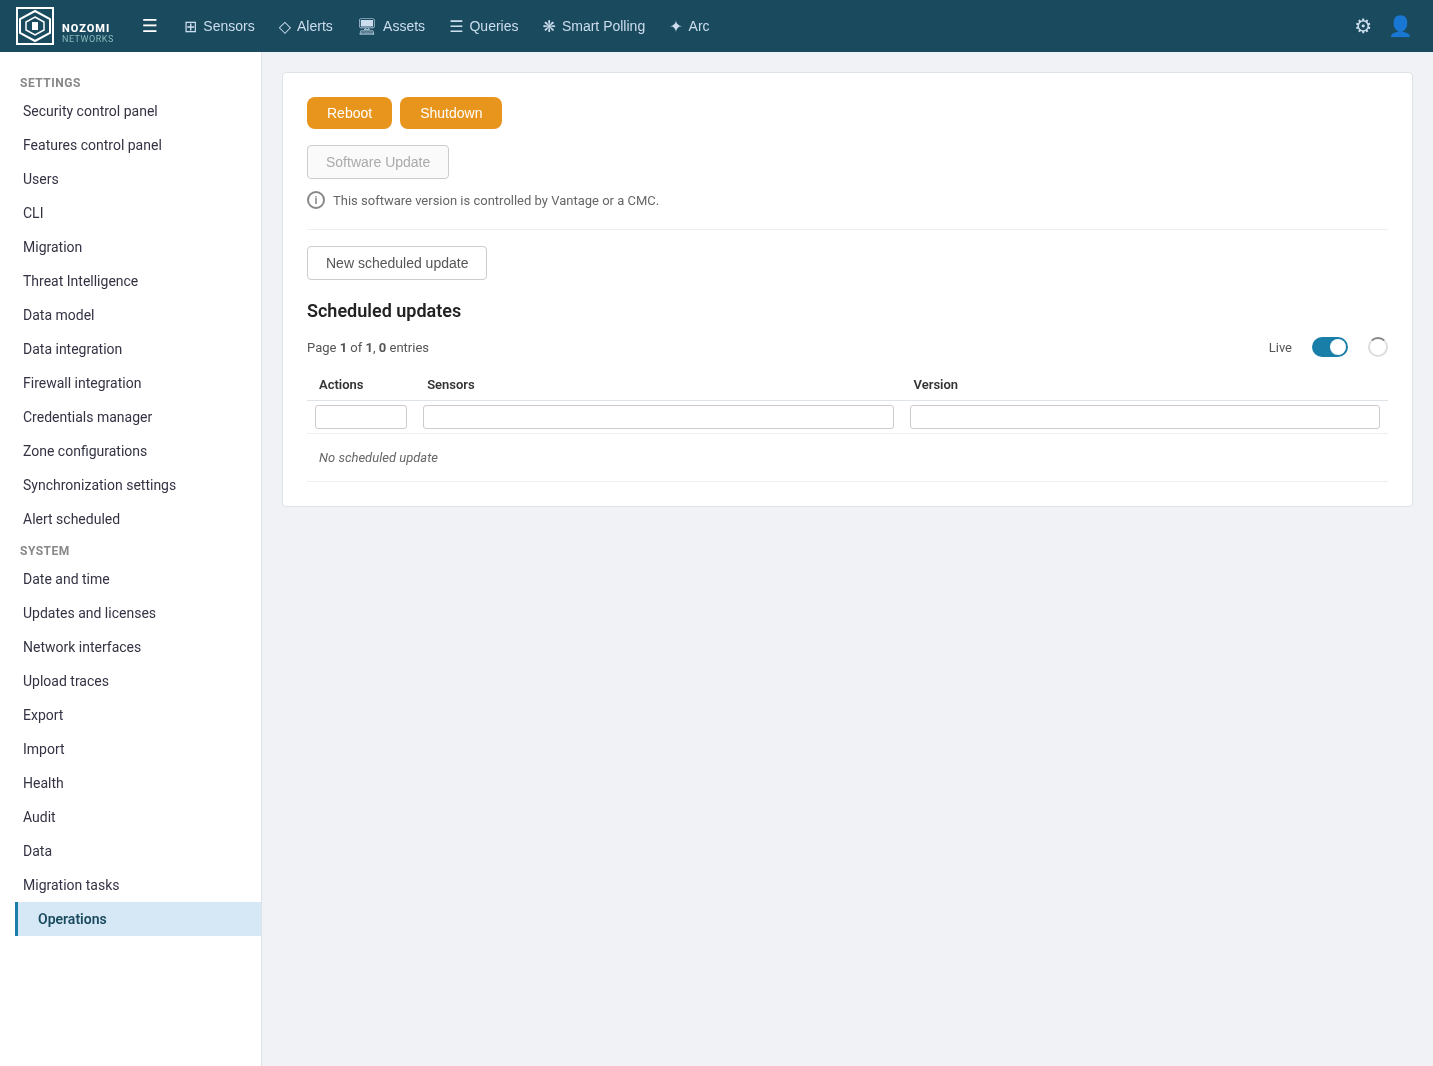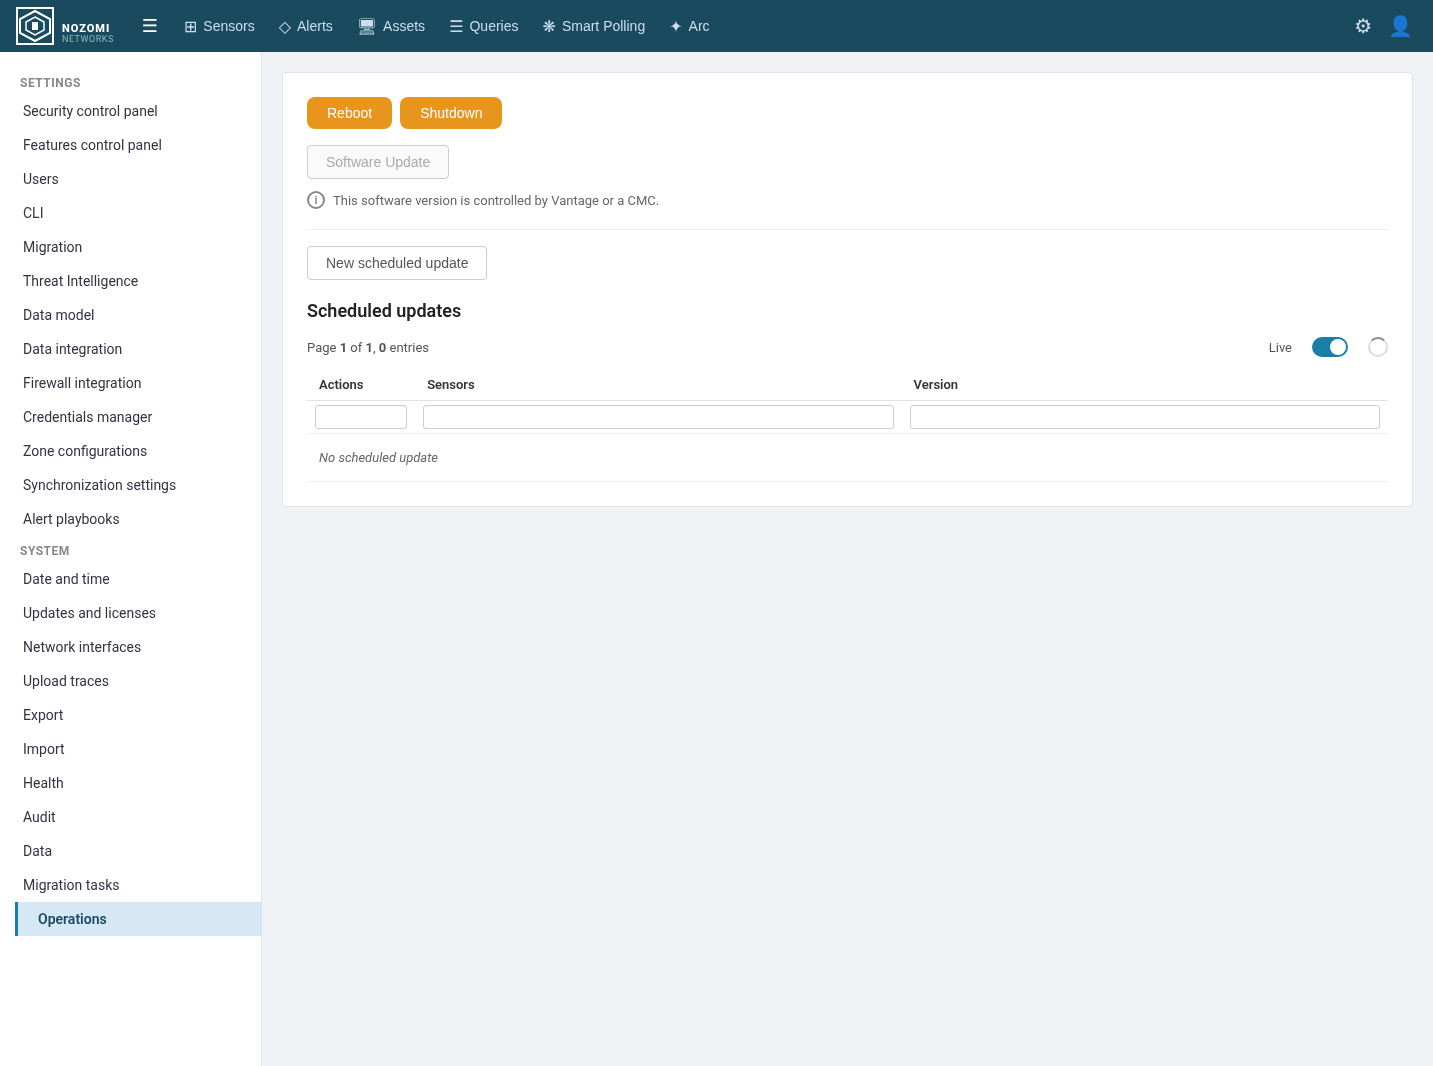--- a/index.html
+++ b/index.html
@@ -287,21 +287,21 @@
         <div class="sidebar-item">Users</div>
         <div class="sidebar-item">CLI</div>
         <div class="sidebar-item">Migration</div>
         <div class="sidebar-item">Threat Intelligence</div>
         <div class="sidebar-item">Data model</div>
         <div class="sidebar-item">Data integration</div>
         <div class="sidebar-item">Firewall integration</div>
         <div class="sidebar-item">Credentials manager</div>
         <div class="sidebar-item">Zone configurations</div>
         <div class="sidebar-item">Synchronization settings</div>
-        <div class="sidebar-item">Alert playbooks</div>
+        <div class="sidebar-item">Alert scheduled</div>
         <div class="sidebar-section-title">System</div>
         <div class="sidebar-item">Date and time</div>
         <div class="sidebar-item">Updates and licenses</div>
         <div class="sidebar-item">Network interfaces</div>
         <div class="sidebar-item">Upload traces</div>
         <div class="sidebar-item">Export</div>
         <div class="sidebar-item">Import</div>
         <div class="sidebar-item">Health</div>
         <div class="sidebar-item">Audit</div>
         <div class="sidebar-item">Data</div>

